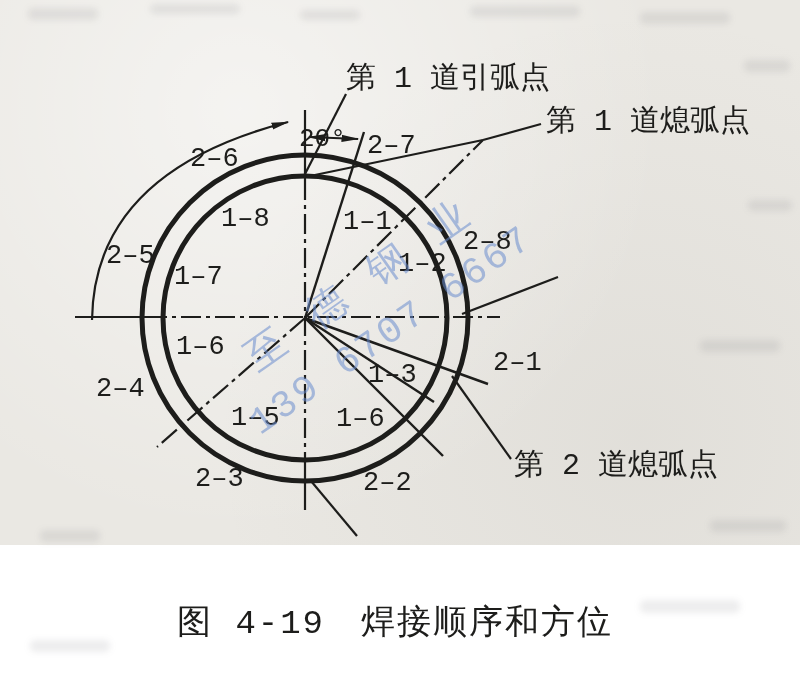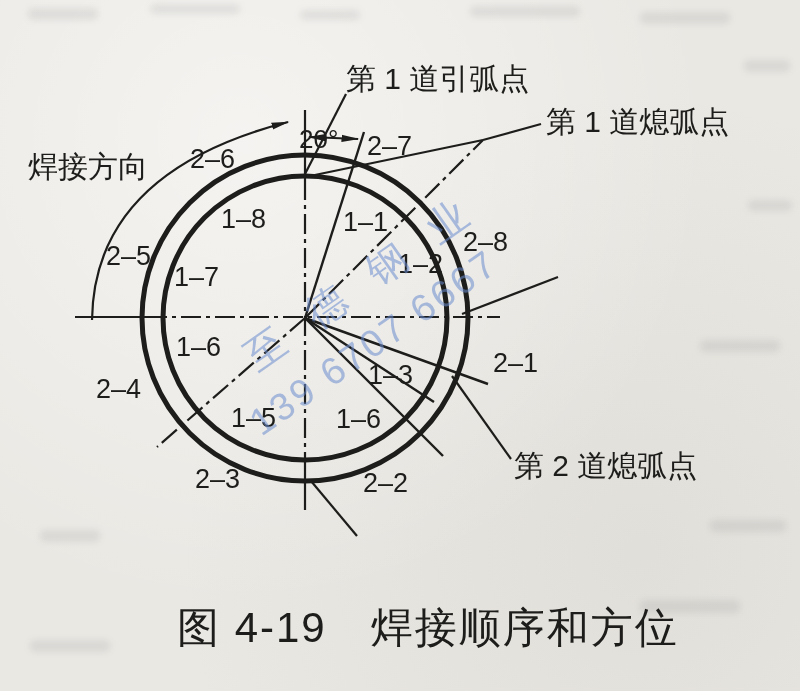--- a/index.html
+++ b/index.html
@@ -1,25 +1,25 @@
 <!DOCTYPE html>
 <html><head>
 <meta charset="utf-8">
 <style>
   html,body{margin:0;padding:0;width:800px;height:691px;overflow:hidden;}
-  #page{position:relative;width:800px;height:691px;
+  #page{position:relative;width:800px;height:545px;
         background:#eae8e3;
         background-image:radial-gradient(circle at 30% 20%, rgba(255,255,255,.5), rgba(0,0,0,0) 60%),
                          radial-gradient(circle at 80% 80%, rgba(120,115,105,.08), rgba(0,0,0,0) 55%);
-        font-family:Liberation Sans, sans-serif;color:#1d1d1b;}
+        font-family:Liberation Mono, monospace;color:#1d1d1b;}
   svg{position:absolute;left:0;top:0;}
   .lb{position:absolute;white-space:nowrap;color:#1d1d1b;line-height:1;}
   .seg{font-size:27px;}
   .ann{font-size:30px;}
-  .cap{font-size:42px;letter-spacing:2px;}
+  .cap{font-size:34px;letter-spacing:2px;}
   .deg{font-size:26px;}
   
   .p-pass1start{left:346px;top:64px;}
   .p-deg{left:299px;top:95px;margin-top:31px;}
   .p-s27{left:367px;top:133px;}
   .p-pass1end{left:546px;top:107px;text-align:right;}
   .p-s26{left:190px;top:146px;}
   .p-welddir{left:28px;top:152px;}
   .p-s18{left:221px;top:206px;}
   .p-s11{left:343px;top:209px;}
@@ -98,21 +98,20 @@
 
       <path d="M 92 320 Q 94 172 288 122" stroke-width="2.2" marker-end="url(#ah)"></path>
 
       <line x1="309" y1="137" x2="358" y2="139" stroke-width="2" marker-start="url(#ah)" marker-end="url(#ah)"></line>
     </g>
   </svg>
 
   <div class="lb ann p-pass1start">第 1 道引弧点</div>
   <div class="lb deg p-deg">20°</div>
   <div class="lb ann p-pass1end">第 1 道熄弧点</div>
-  <div class="lb ann p-welddir">焊接方向</div>
   <div class="lb ann p-pass2end">第 2 道熄弧点</div>
 
   <div class="lb seg p-s11">1–1</div>
   <div class="lb seg p-s12">1–2</div>
   <div class="lb seg p-s13">1–3</div>
   <div class="lb seg p-s14">1–6</div>
   <div class="lb seg p-s15">1–5</div>
   <div class="lb seg p-s16">1–6</div>
   <div class="lb seg p-s17">1–7</div>
   <div class="lb seg p-s18">1–8</div>

